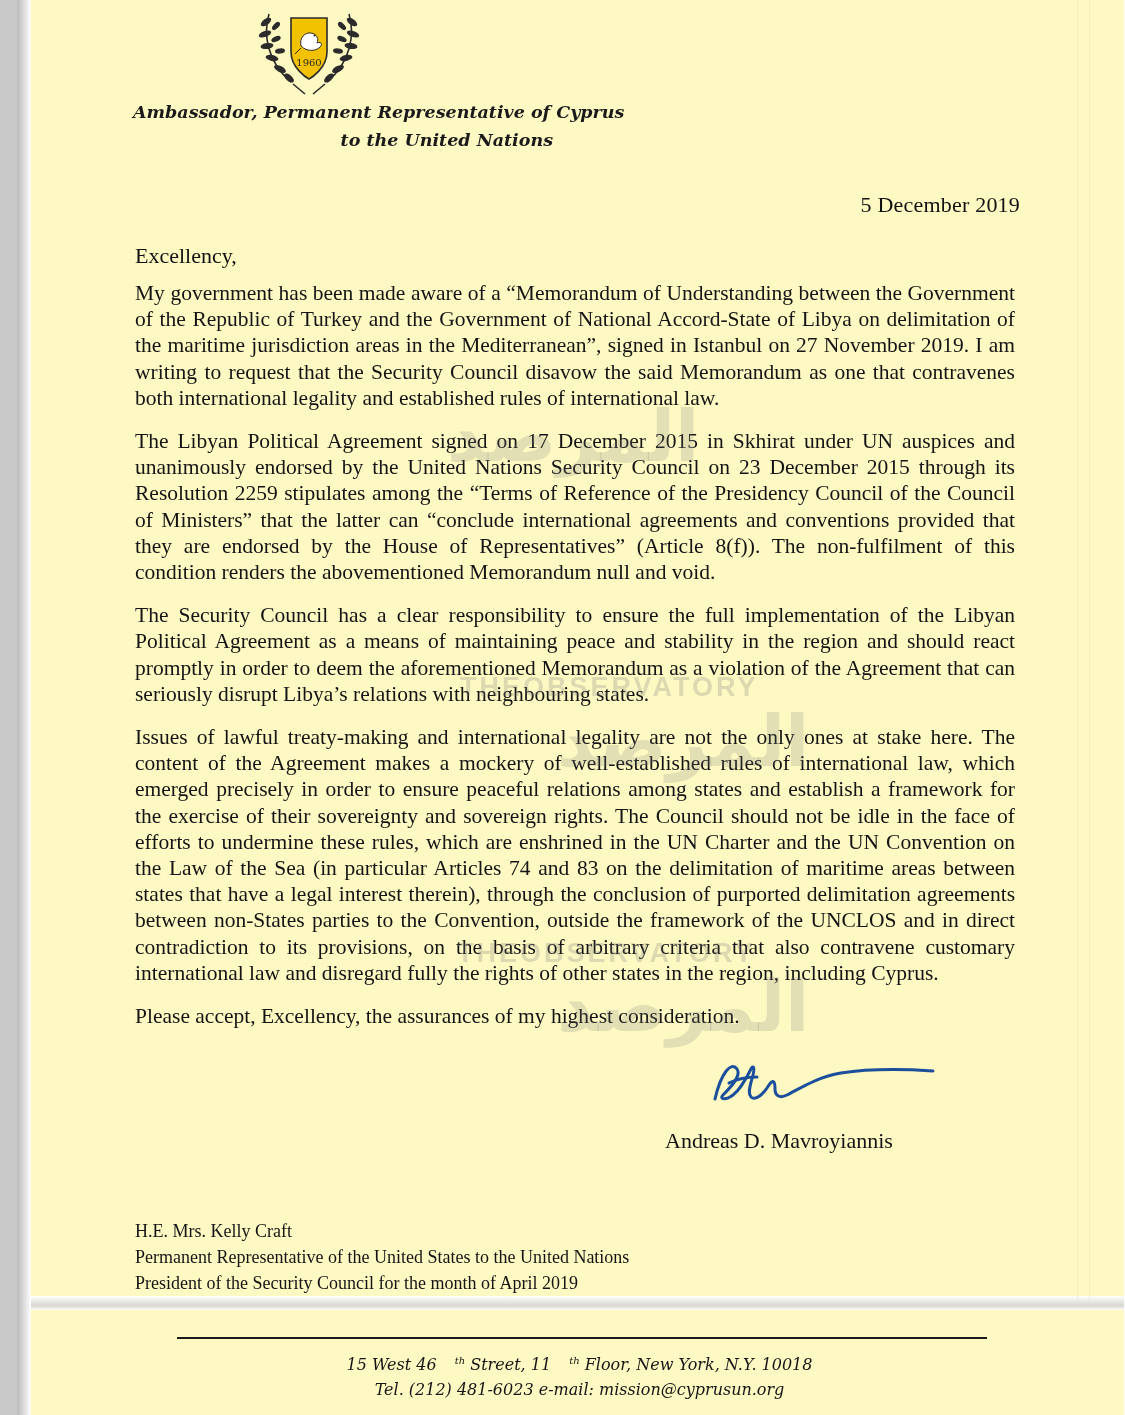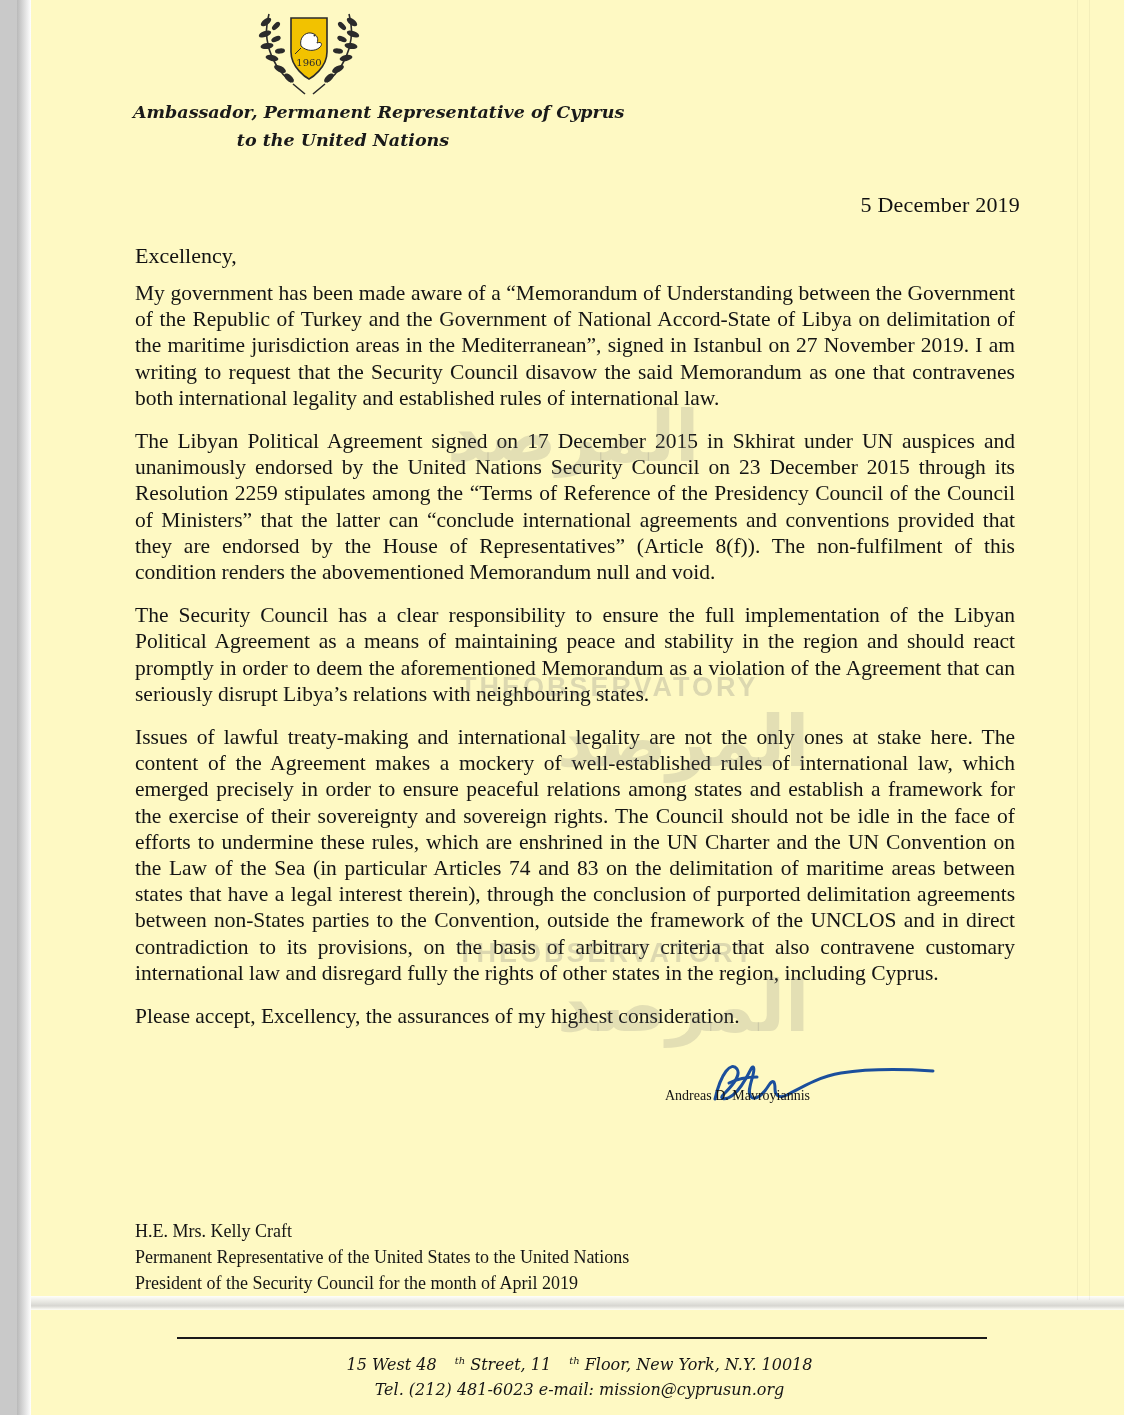--- a/index.html
+++ b/index.html
@@ -58,21 +58,21 @@
     width: 540px;
     font-family: "DejaVu Serif", serif;
     font-style: italic;
     font-weight: bold;
     font-size: 17.5px;
     color: #1a1a1a;
     line-height: 1.6;
   }
   .letterhead .line2 {
     display: block;
-    text-align: center;
+    text-align: right;
     padding-right: 120px;
   }
 
   .date {
     position: absolute;
     right: 122px;
     top: 192px;
     font-size: 22px;
     color: #111;
     letter-spacing: 0.2px;
@@ -106,22 +106,22 @@
   .signature {
     position: absolute;
     left: 690px;
     top: 1055px;
     width: 250px;
     height: 60px;
   }
   .sig-name {
     position: absolute;
     left: 648px;
-    top: 1088px;
-    font-size: 14px;
+    top: 1128px;
+    font-size: 22px;
     color: #141414;
   }
 
   .addressee {
     position: absolute;
     left: 118px;
     top: 1218px;
     font-size: 18px;
     line-height: 26px;
     color: #141414;
@@ -282,18 +282,18 @@
 
   <div class="wm wm-arabic" id="wm1">المرصد</div>
   <div class="wm wm-latin" id="wm2">THEOBSERVATORY</div>
   <div class="wm wm-arabic" id="wm3">المرصد</div>
   <div class="wm wm-latin" id="wm4">THEOBSERVATORY</div>
   <div class="wm wm-arabic" id="wm5">المرصد</div>
 
   <div class="footer-rule"></div>
   <div class="footer">
     <div>
-      <span>15 West 48</span><sup>th</sup><span> Street, 11</span><sup>th</sup><span> Floor, New York, N.Y. 10018</span>
+      <span>15 West 46</span><sup>th</sup><span> Street, 11</span><sup>th</sup><span> Floor, New York, N.Y. 10018</span>
     </div>
     <div>Tel. (212) 481-6023     e-mail: mission@cyprusun.org</div>
   </div>
 
 </div>
 
 </body></html>

